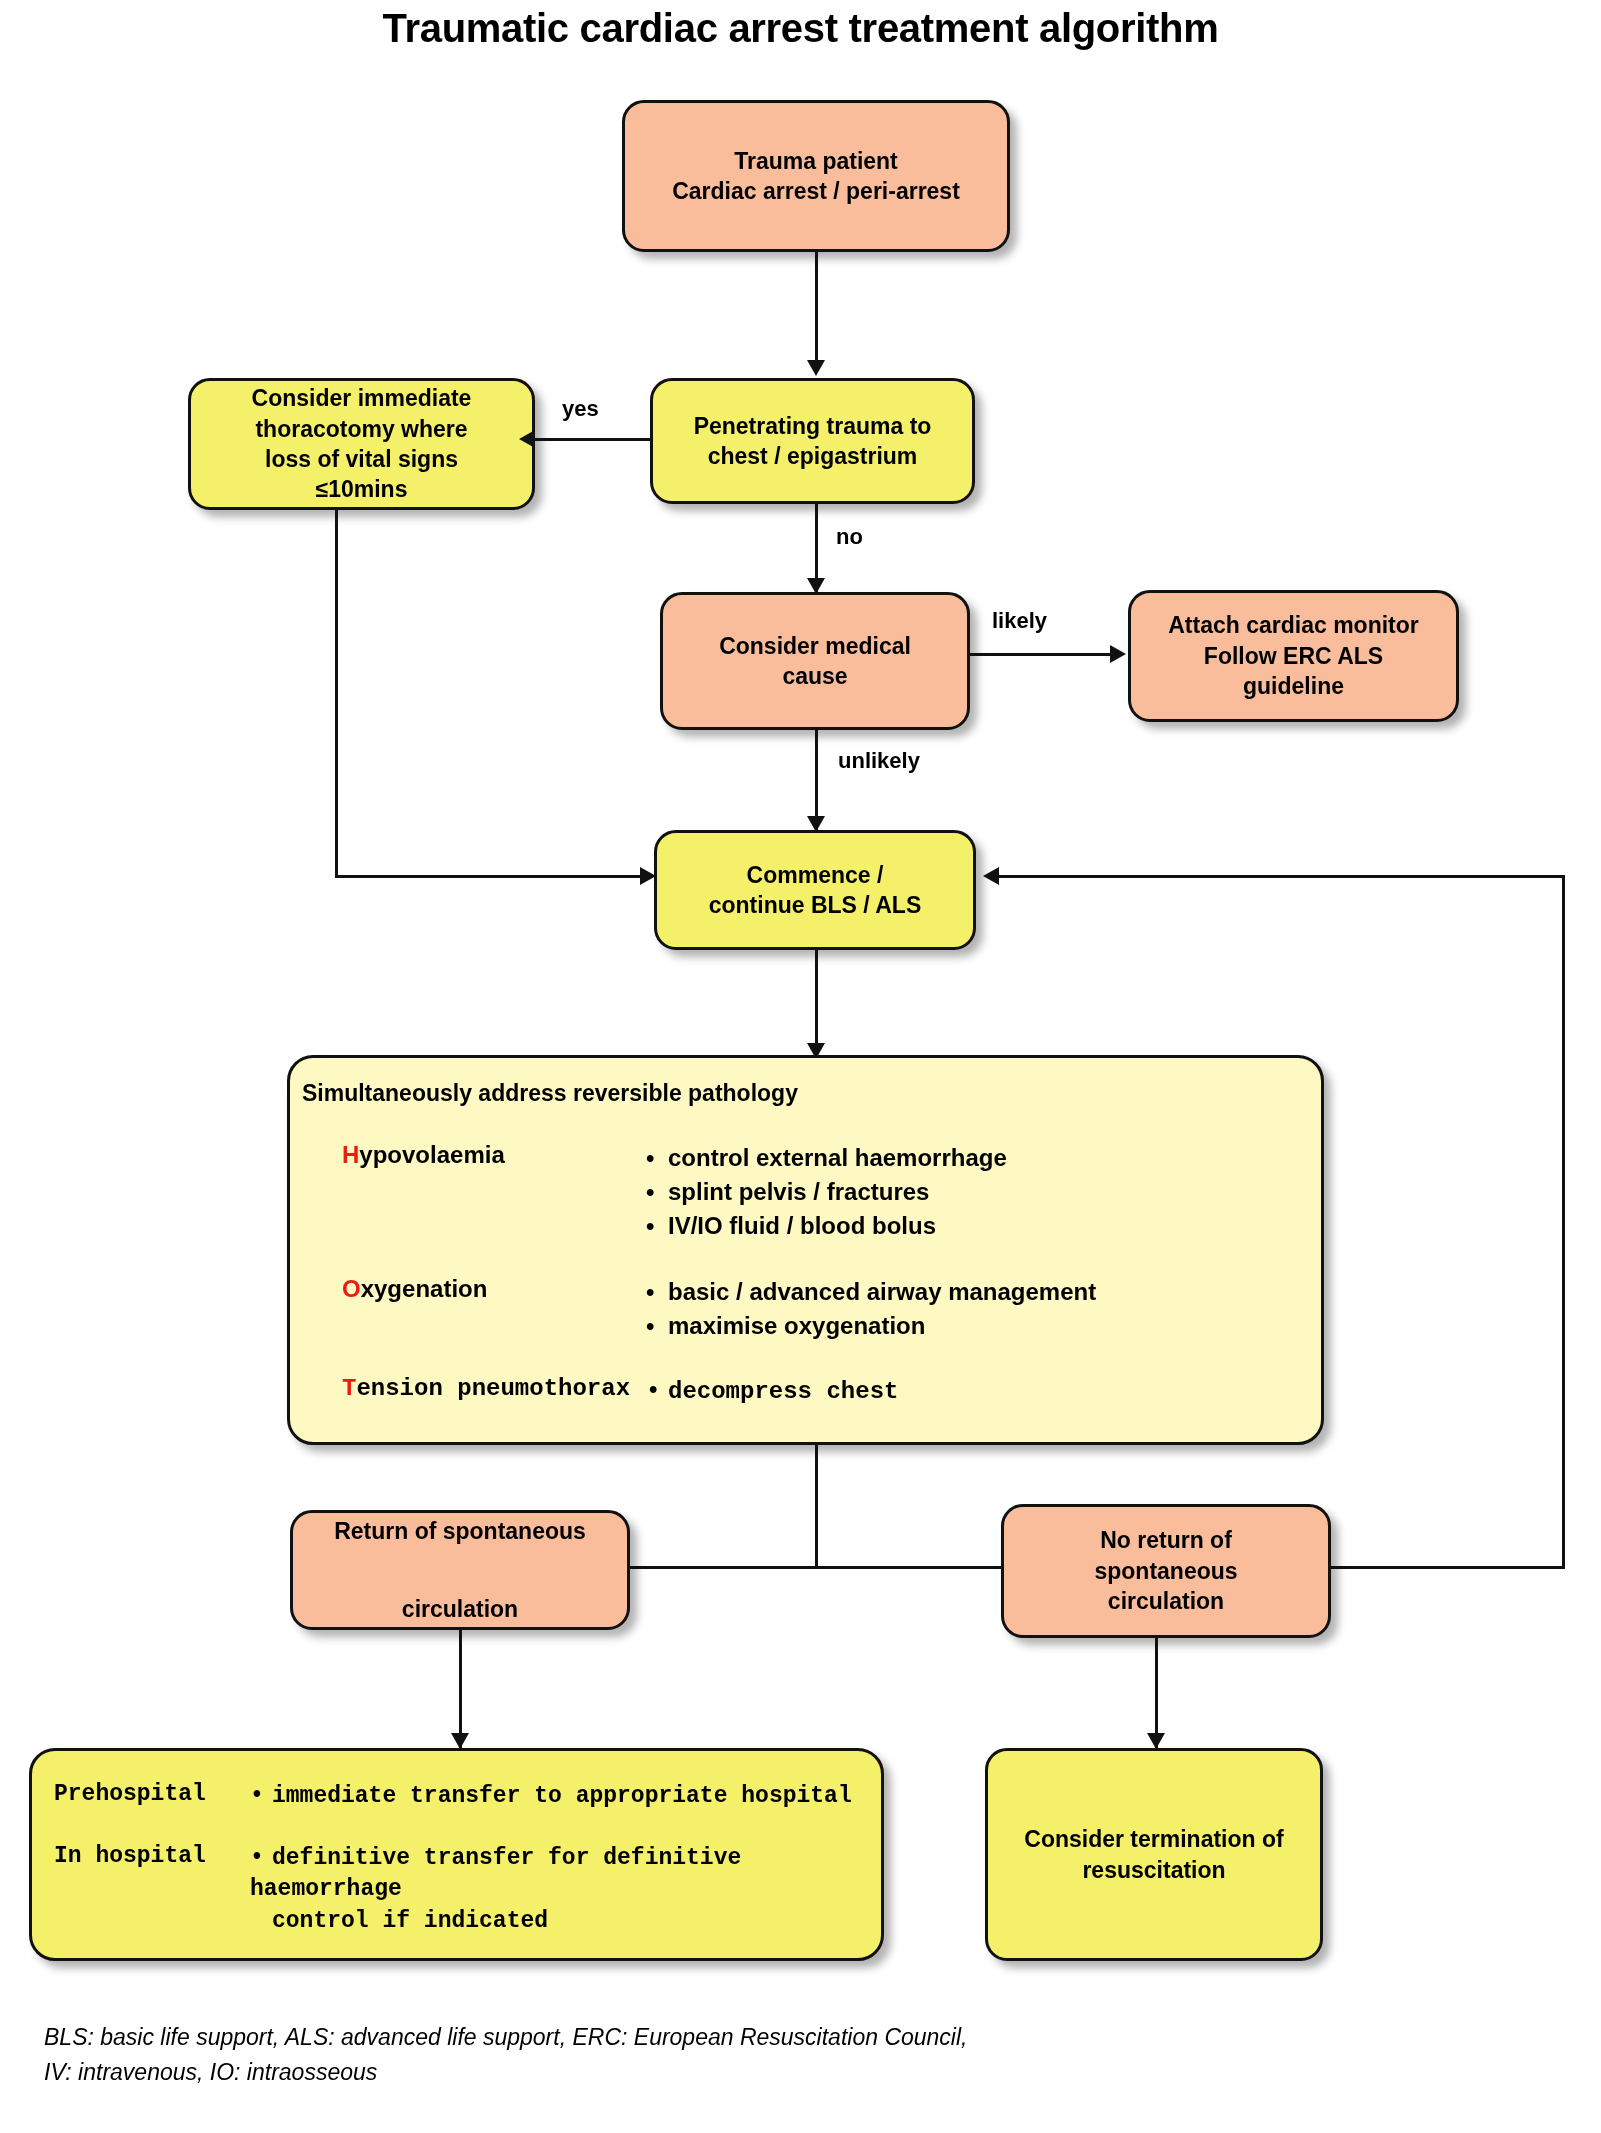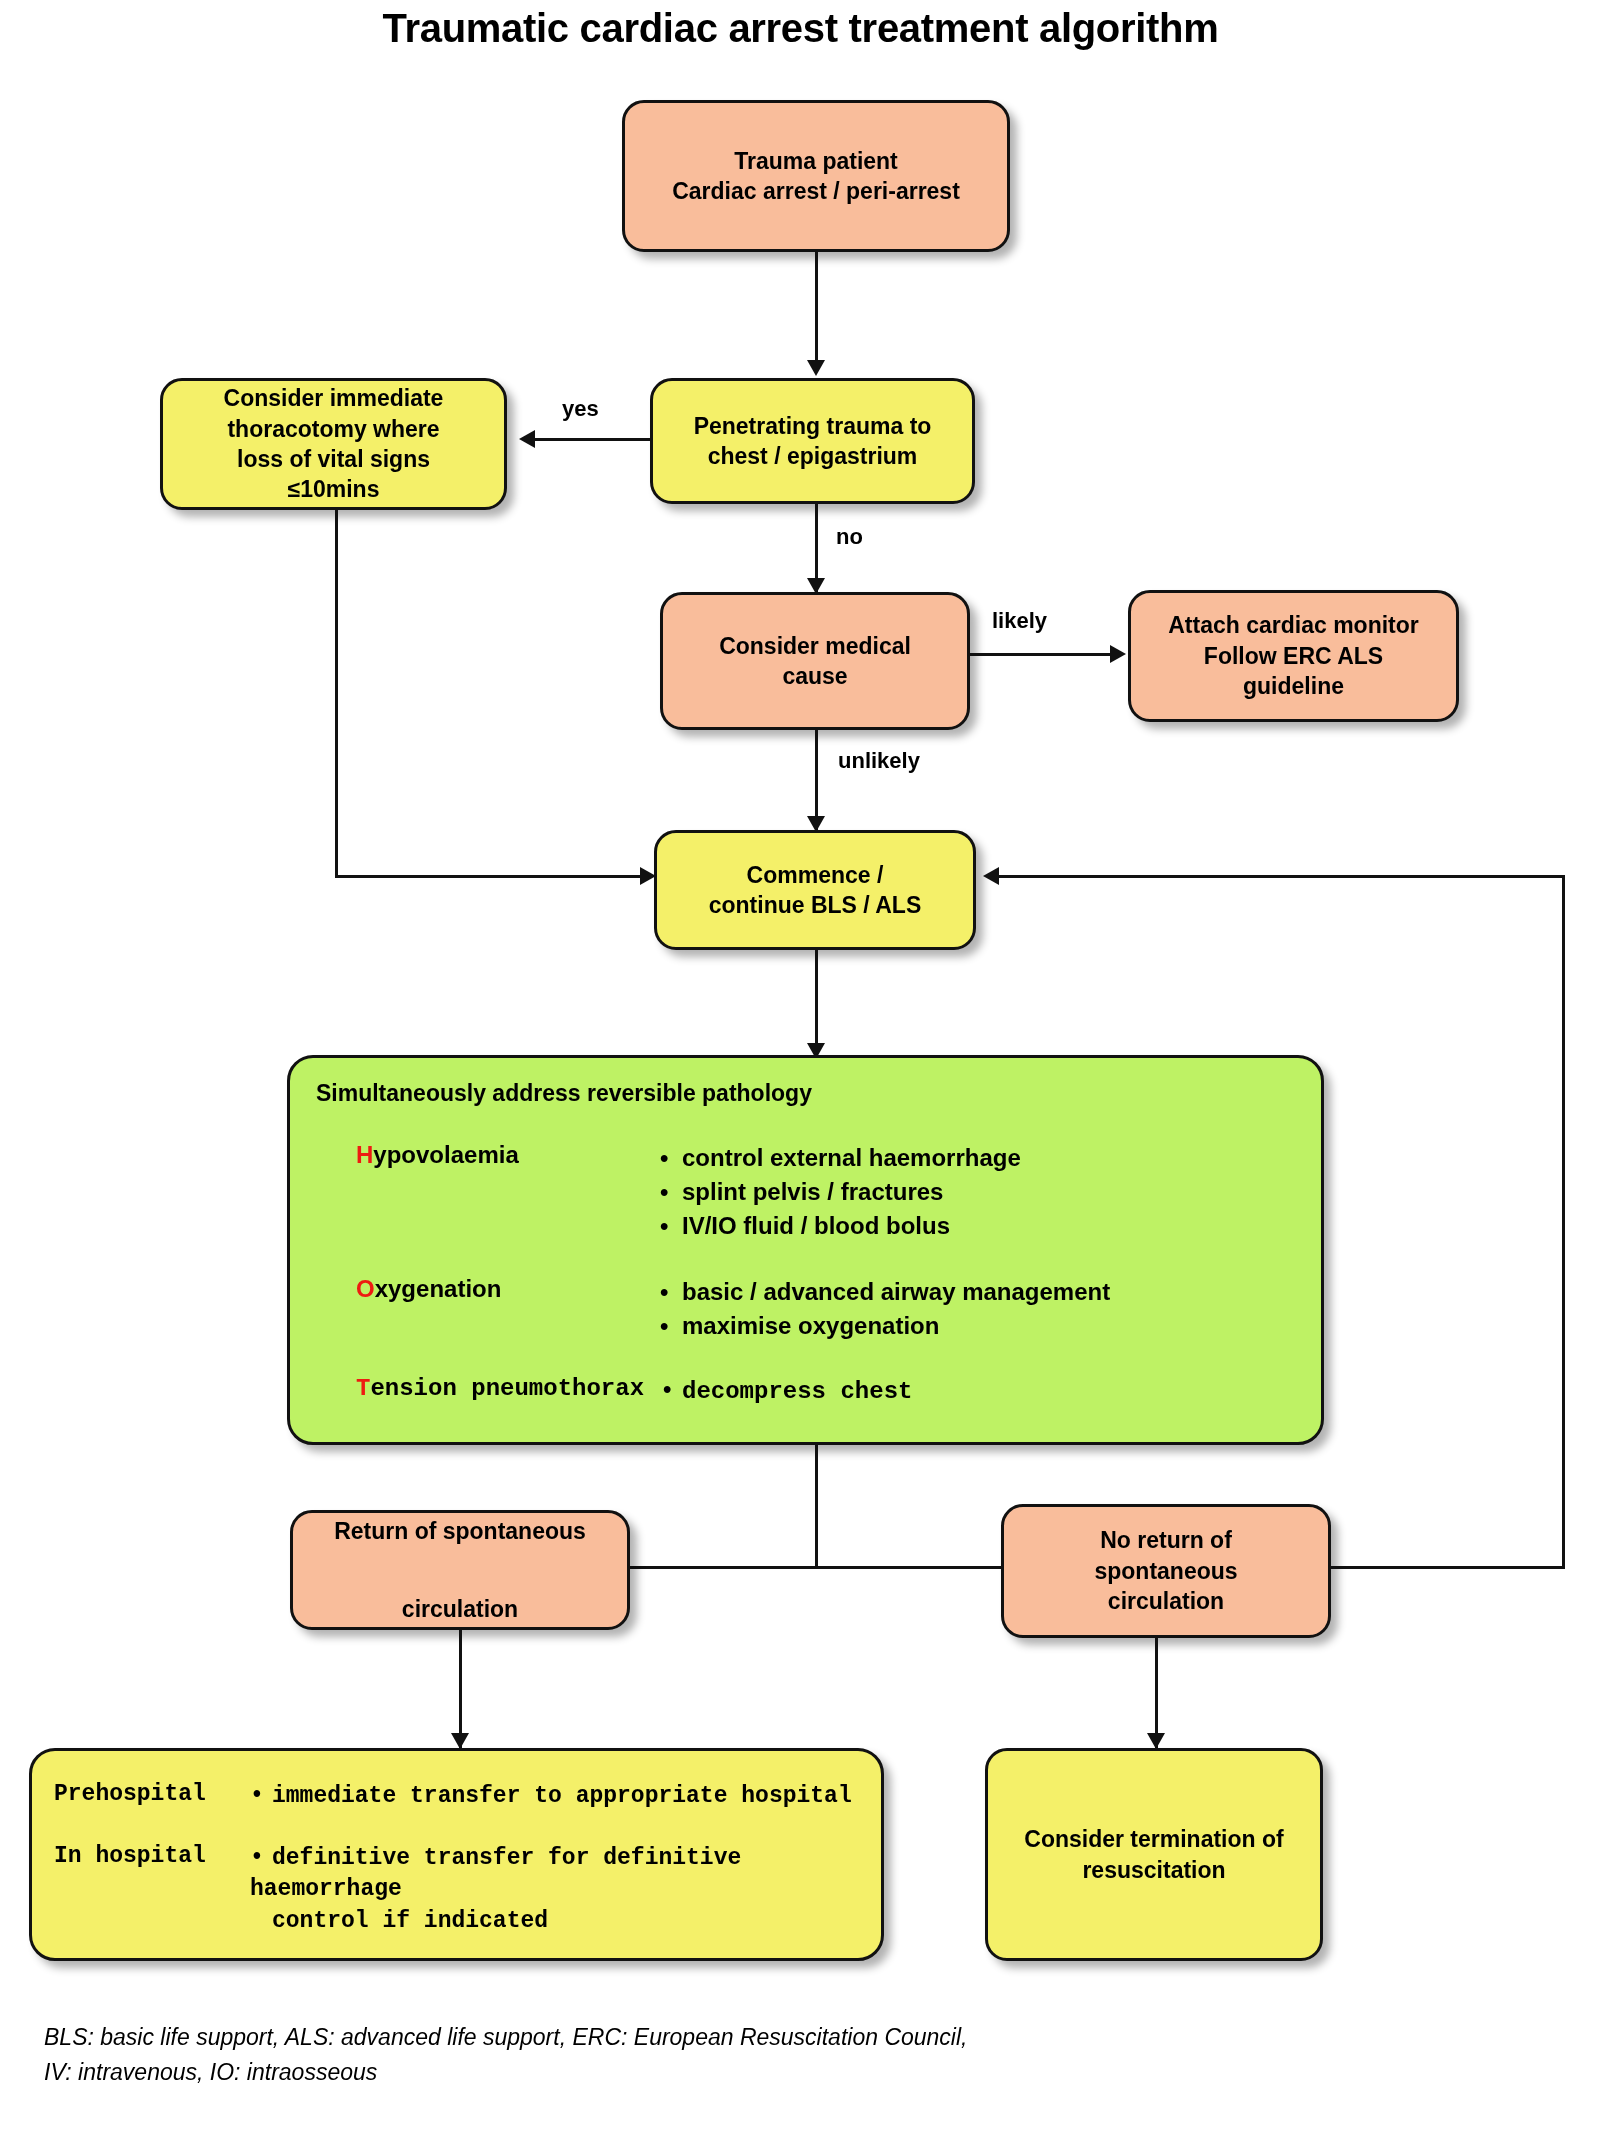--- a/index.html
+++ b/index.html
@@ -51,23 +51,23 @@
   .yellow { background: #f4f069; }
 
   .node .ln { display: block; white-space: nowrap; }
 
   
   .panel {
     position: absolute;
     box-sizing: border-box;
     border: 3px solid #111111;
     border-radius: 26px;
-    background: #bef264;
+    background: #fef9c3;
     box-shadow: 7px 7px 9px rgba(0,0,0,0.30);
-    padding: 22px 26px;
+    padding: 22px 12px;
     font-weight: bold;
     font-size: 23px;
   }
   .panel-head {
     font-size: 23px;
     font-weight: bold;
     margin-bottom: 34px;
   }
   .prow {
     display: flex;
@@ -191,21 +191,21 @@
   </div>
 
   <div class="vline" style="left:815px; top:252px; height:110px;"></div>
   <div class="arrow-down" style="left:807px; top:360px;"></div>
 
   <div class="node yellow" style="left:650px; top:378px; width:325px; height:126px;">
     <span class="ln">Penetrating trauma to</span>
     <span class="ln">chest / epigastrium</span>
   </div>
 
-  <div class="node yellow" style="left:160px; top:378px; width:347px; height:132px;">
+  <div class="node yellow" style="left:188px; top:378px; width:347px; height:132px;">
     <span class="ln">Consider immediate</span>
     <span class="ln">thoracotomy where</span>
     <span class="ln">loss of vital signs</span>
     <span class="ln">≤10mins</span>
   </div>
 
   <div class="hline" style="left:533px; top:438px; width:118px;"></div>
   <div class="arrow-left" style="left:519px; top:430px;"></div>
   <div class="edgelabel" style="left:562px; top:396px;">yes</div>
 

